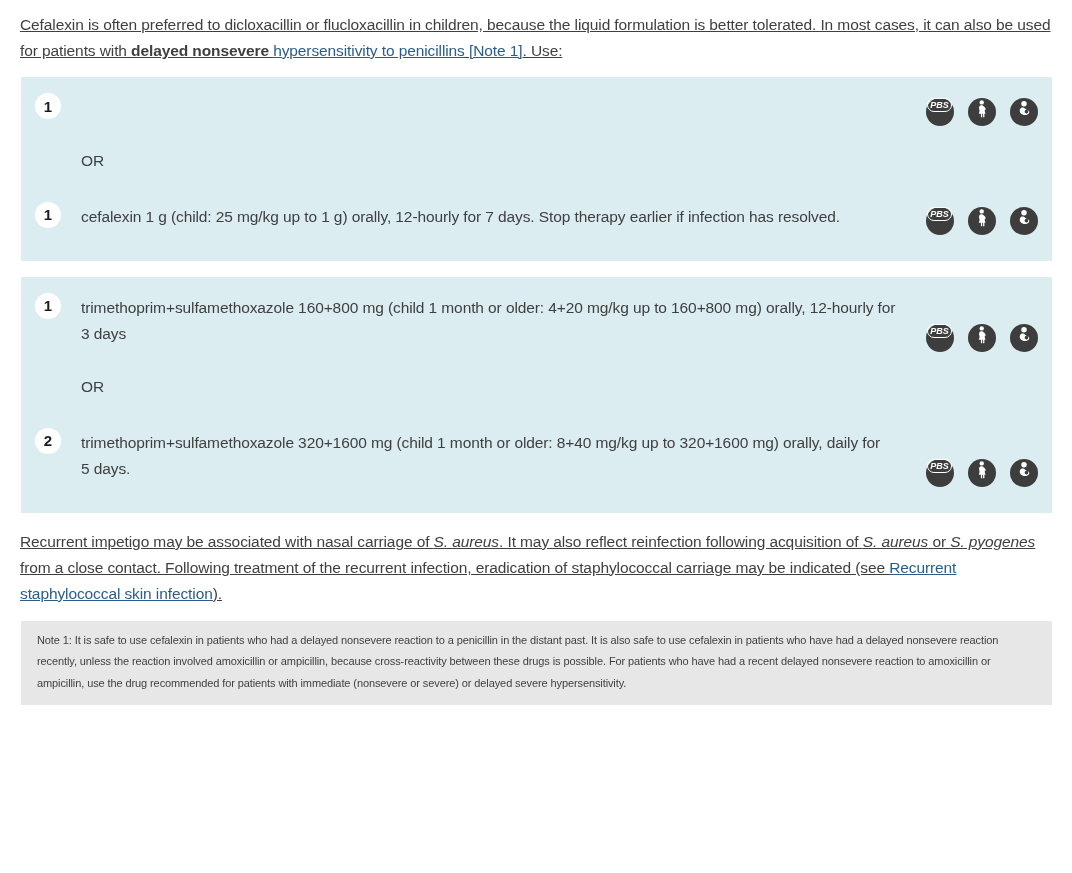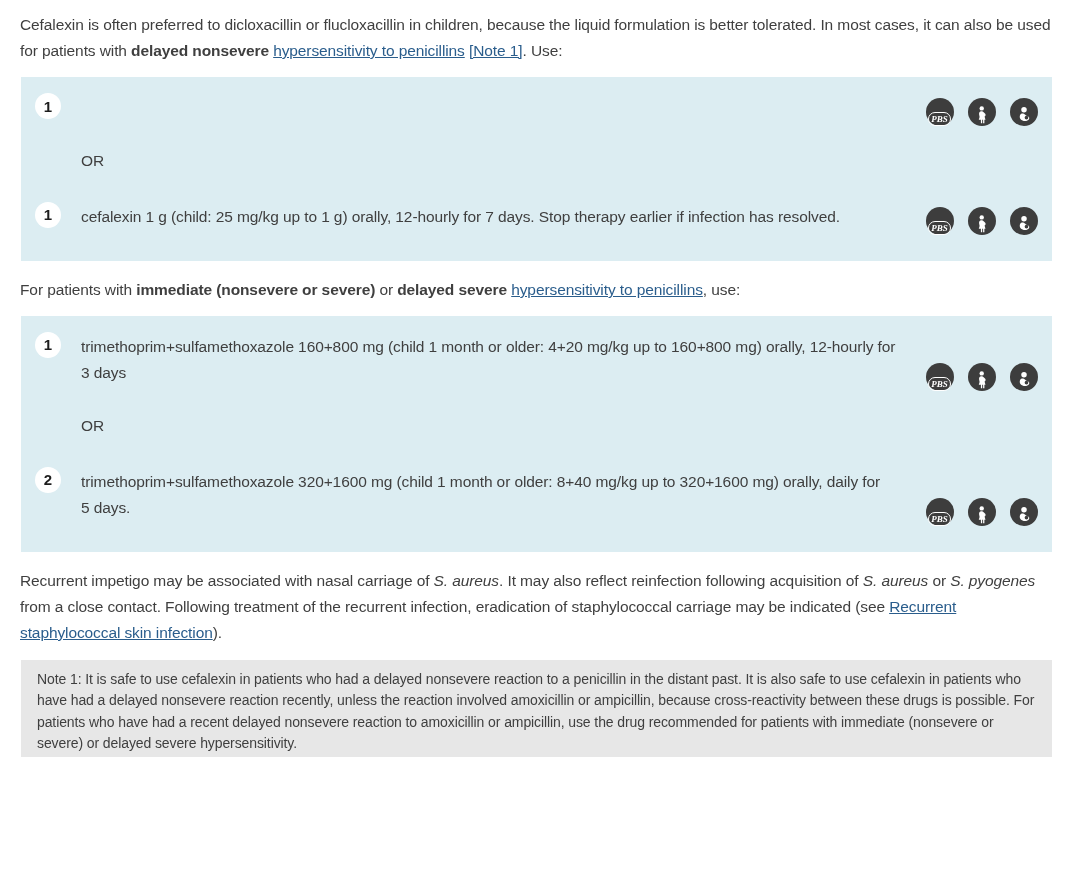--- a/index.html
+++ b/index.html
@@ -9,20 +9,21 @@
     color:#3f3f3f;
     -webkit-font-smoothing:antialiased;
   }
   .page { padding:12px 20px 10px 20px; }
 
   .para {
     font-size:15.5px;
     line-height:26px;
     margin:0 0 13px 0;
     letter-spacing:-0.1px;
+    text-decoration:underline;
   }
   .para .bold { font-weight:bold; }
   .para .italic { font-style:italic; }
   a.link { color:#2a5d8c; text-decoration:underline; cursor:pointer; }
 
   .rec-box {
     background:#dcedf2;
     margin:10px 0 16px 1px;
     padding:18px 14px 26px 14px;
   }
@@ -50,28 +51,27 @@
 
   .icon-group {
     float:right;
     white-space:nowrap;
     margin-left:14px;
     padding-top:2px;
     line-height:28px;
   }
   .circle-icon {
     display:inline-flex;
-    align-items:flex-end;
+    align-items:flex-start;
     justify-content:center;
     width:28px; height:28px;
     border-radius:50%;
     background:#3d3d3d;
     vertical-align:middle;
     cursor:pointer;
-    font-family:Liberation Serif, serif;
   }
   .circle-icon + .circle-icon { margin-left:10px; }
   .pbs-oval {
     color:#ffffff;
     font-weight:bold;
     font-style:italic;
     font-size:9px;
     line-height:10px;
     border:1.5px solid #ffffff;
     border-radius:9px;
@@ -82,22 +82,22 @@
 
   .or-row {
     margin:22px 0 30px 46px;
     font-size:15.5px;
     line-height:26px;
   }
 
   .note-box {
     background:#e7e7e7;
     margin:14px 0 0 1px;
-    padding:9px 16px 2px 16px;
-    font-size:14px;
+    padding:9px 16px 11px 16px;
+    font-size:11px;
     line-height:21.5px;
     letter-spacing:-0.1px;
   }
 </style>
 </head>
 <body>
 
 <div class="page">
 
   <p class="para"><span>Cefalexin is often preferred to dicloxacillin or flucloxacillin in children, because the liquid formulation is better tolerated. In most cases, it can also be used for patients with </span><span class="bold">delayed nonsevere</span><span> </span><a href="#" class="link">hypersensitivity to penicillins</a><span> </span><a href="#" class="link">[Note 1]</a><span>. Use:</span></p>
@@ -150,21 +150,20 @@
                 <path fill="#ffffff" d="M7.6 12.2 C6.7 14.6 8 17 10.4 18 C13 19.1 16.2 18.5 17.4 16.6 C18.3 15.2 17.6 13.6 16 13.3 C14 12.9 13.6 11.4 12.1 10.8 C10.4 10.1 8.3 10.4 7.6 12.2 Z"></path>
                 <circle cx="14.7" cy="14.9" r="2" fill="#3d3d3d"></circle>
               </svg>
           </span>
         </span>
       </div>
     </div>
 
   </div>
 
-  <p class="para"><span>For patients with </span><span class="bold">immediate (nonsevere or severe)</span><span> or </span><span class="bold">delayed severe</span><span> </span><a href="#" class="link">hypersensitivity to penicillins</a><span>, use:</span></p>
 
   <div class="rec-box">
 
     <div class="rec-item">
       <span class="badge">1</span>
       <div class="rec-body">
         <span class="rec-text">trimethoprim+sulfamethoxazole 160+800 mg (child 1 month or older: 4+20 mg/kg up to 160+800 mg) orally, 12-hourly for
 3 days</span>
         <span class="icon-group">
           <span class="circle-icon">

